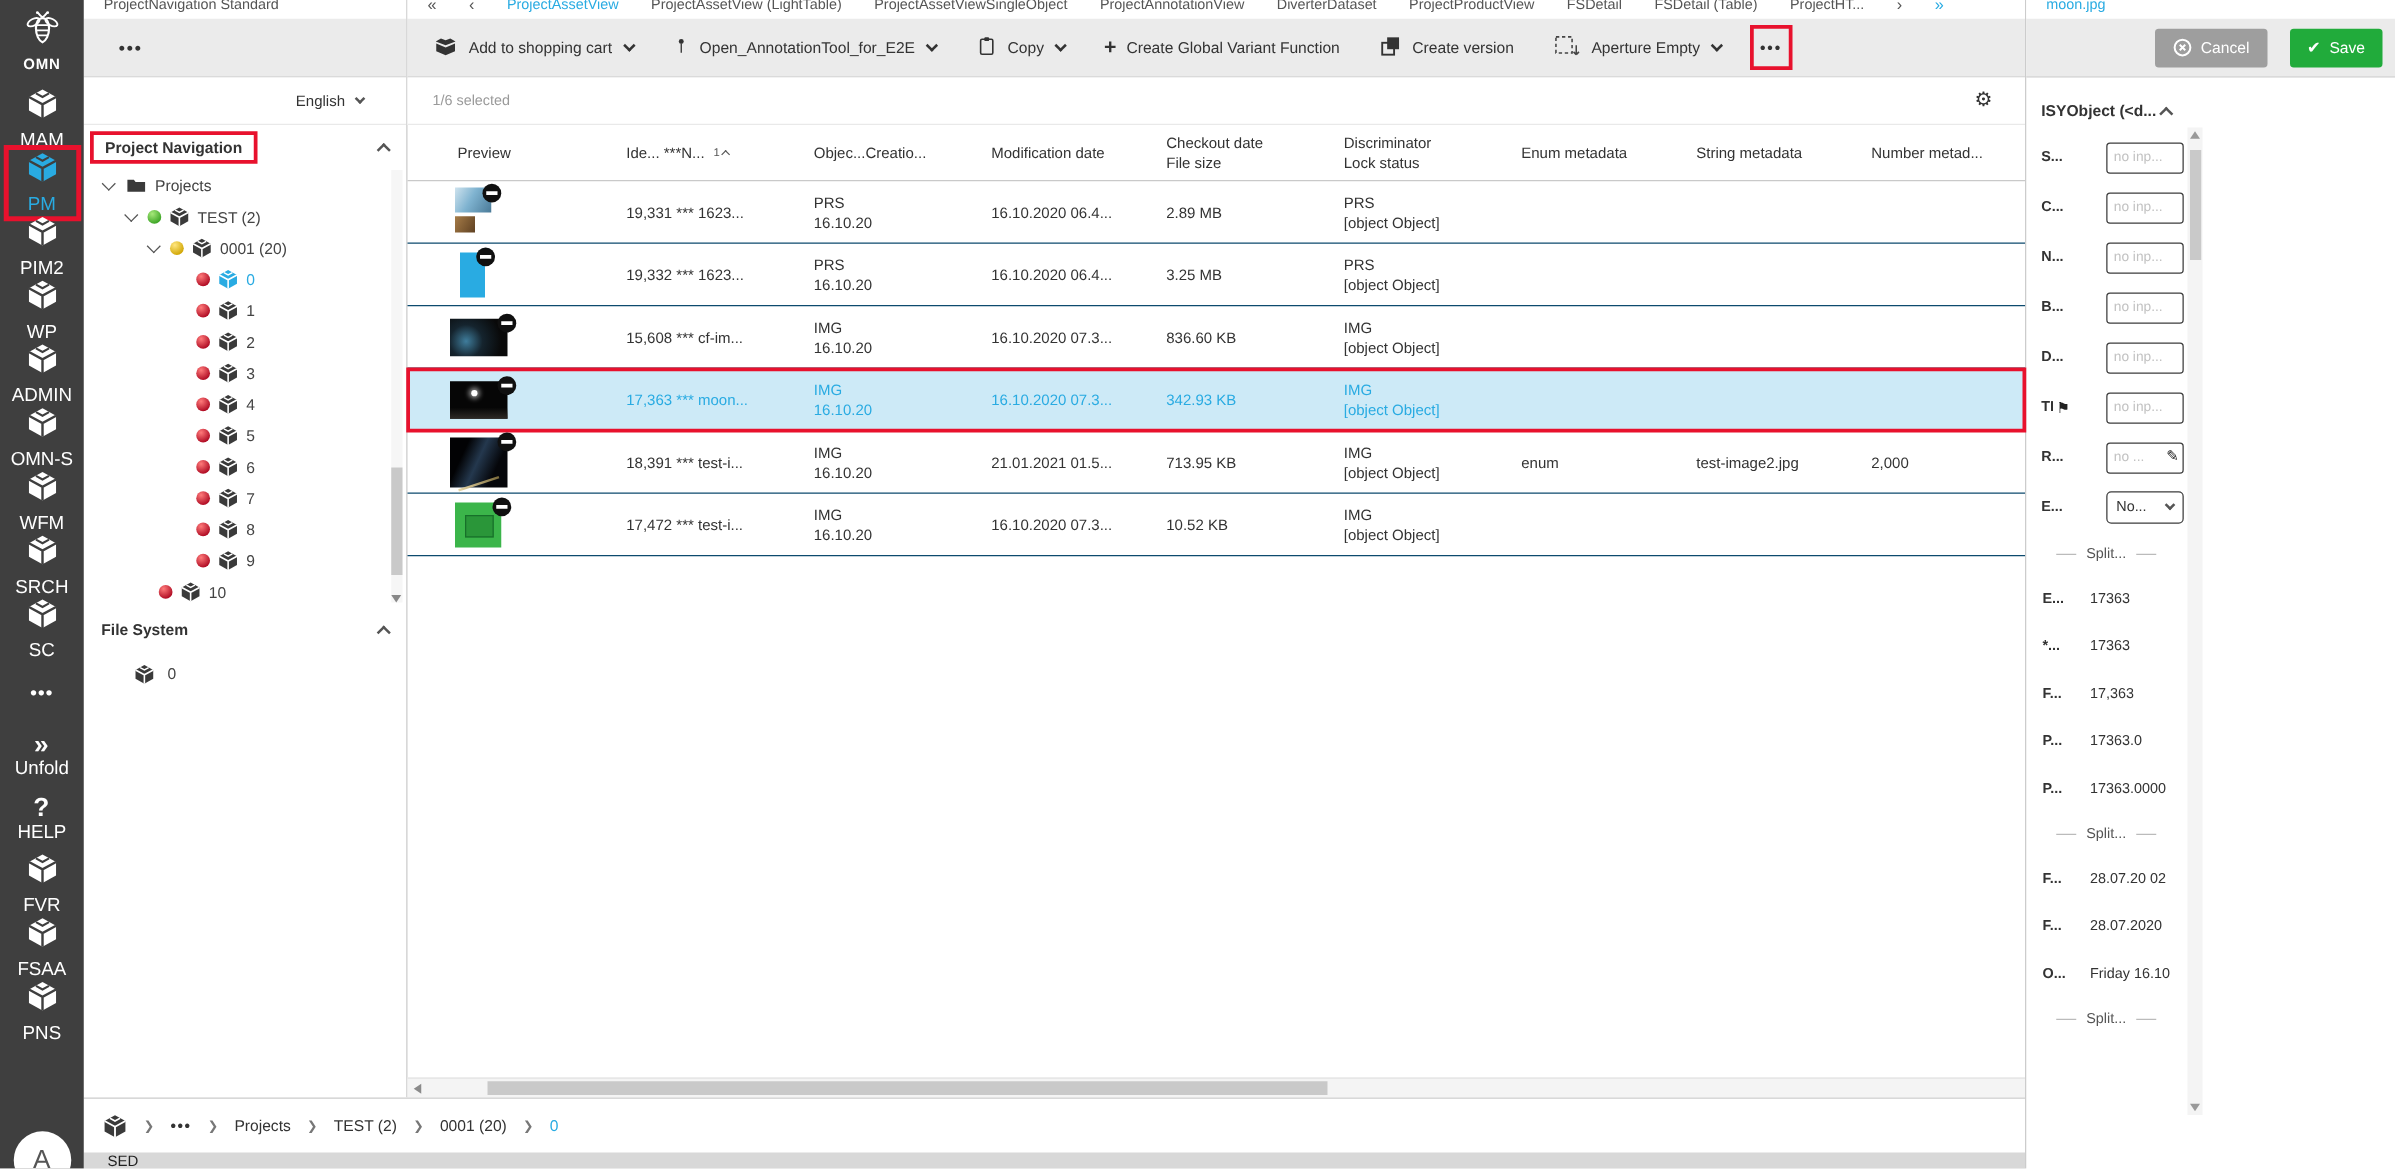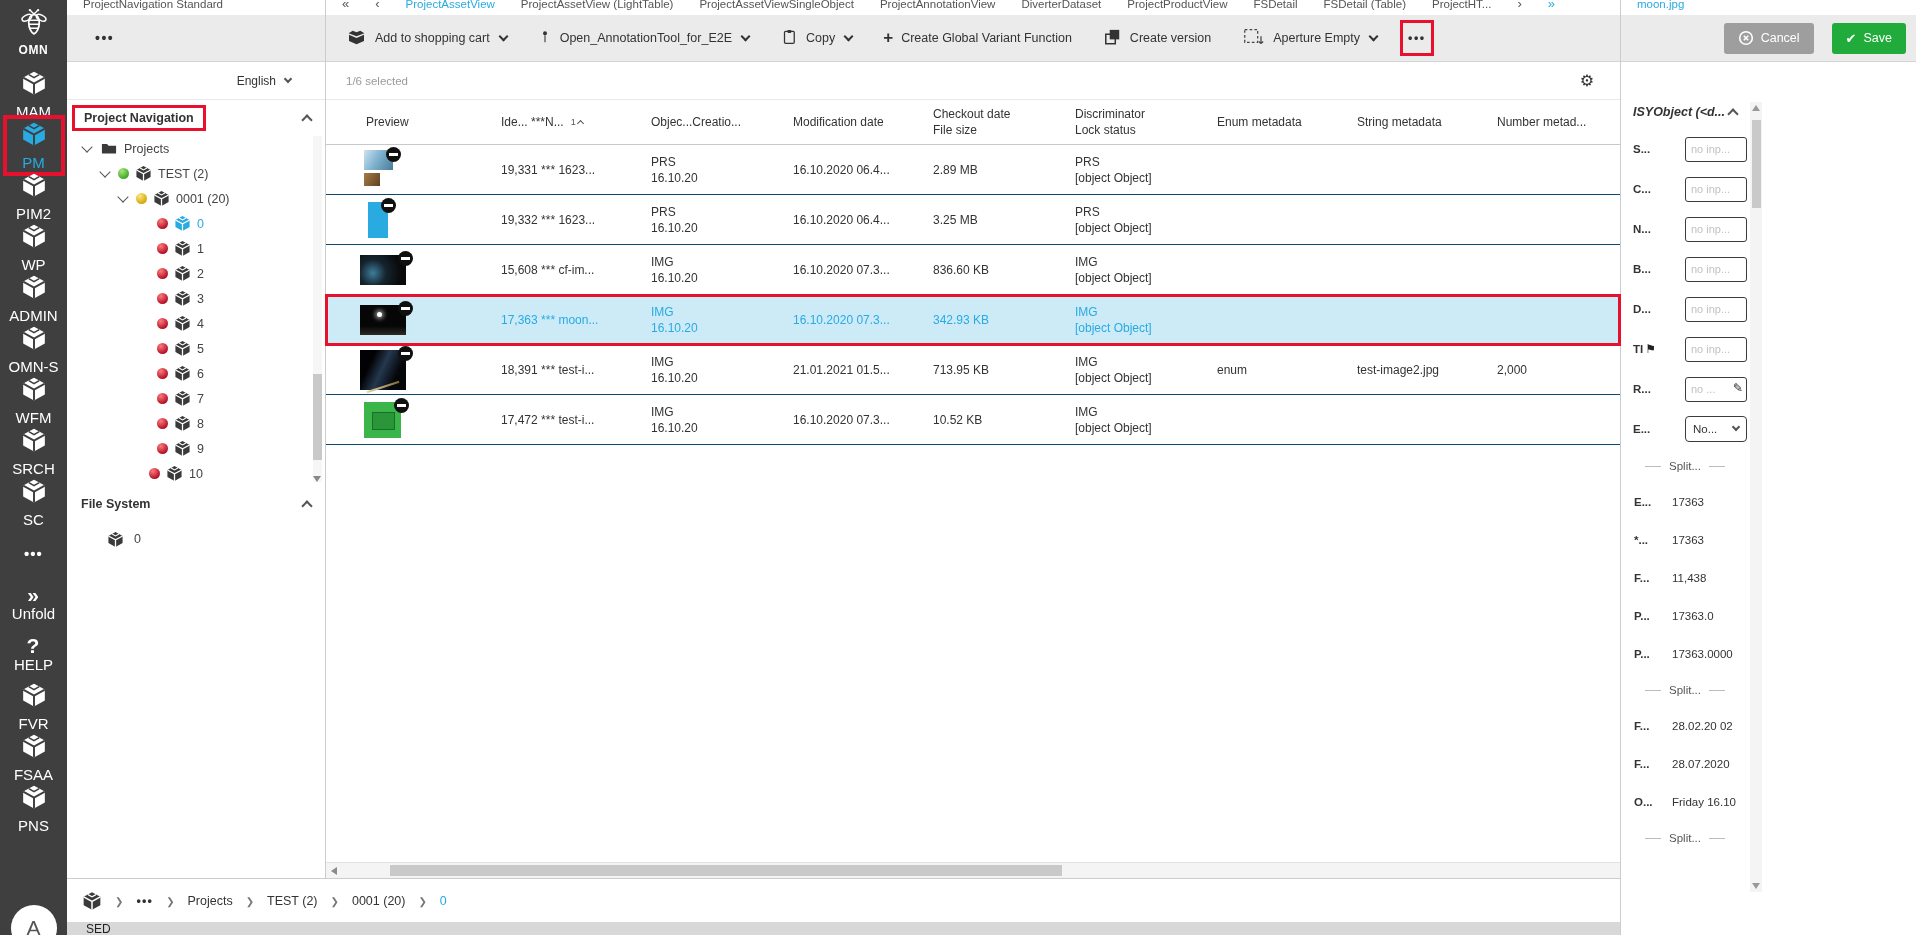--- a/index.html
+++ b/index.html
@@ -106,21 +106,21 @@
   #bottom-bar { position:absolute; left:67px; top:878px; width:1553px; height:44px; background:#fff; border-top:1px solid #ccc; display:flex; align-items:center; gap:13px; padding-left:15px; font-size:12.5px; color:#333; }
   .bc-sep { color:#777; font-size:10px; font-weight:bold; margin-top:1px; }
   .bc-item { cursor:pointer; white-space:nowrap; }
   .bc-item.dots { font-weight:bold; letter-spacing:1.2px; }
   .bc-item.active { color:#29abe2; }
   #status-strip { position:absolute; left:67px; top:922px; width:1553px; height:30px; background:#d8d8d8; font-size:12px; color:#1f1f1f; padding-left:19px; overflow:hidden; line-height:14px; }
 
   
   .right-cols { position:relative; display:flex; height:826px; }
   #inspector { width:142px; position:relative; }
-  .ins-head { display:flex; align-items:center; padding-left:12px; margin-top:43px; margin-bottom:10px; font-weight:bold; font-size:12.5px; color:#333; white-space:nowrap;font-style:italic; }
+  .ins-head { display:flex; align-items:center; padding-left:12px; margin-top:20px; margin-bottom:10px; font-weight:bold; font-size:12.5px; color:#333; white-space:nowrap; }
   .ins-head .chev-up { margin-left:4px; }
   .frow { display:flex; align-items:center; height:40px; padding-left:12px; padding-right:16px; }
   .flabel { font-weight:bold; font-size:11.5px; color:#333; flex:none; }
   .flag-ic { font-size:12px; color:#222; margin-left:2px; }
   .finput { margin-left:auto; width:62px; height:25px; border:1.5px solid #3c3c3c; border-radius:3px; font-size:11px; color:#333; padding:0 5px; font-family:inherit; background:#fff; }
   .finput::placeholder { color:#c2c2c2; }
   .inwrap { position:relative; margin-left:auto; }
   .inwrap .finput { width:62px; padding-right:17px; margin-left:0; }
   .pencil { position:absolute; right:4px; top:4px; font-size:12px; color:#222; cursor:pointer; }
   .fselect { margin-left:auto; width:62px; height:26px; border:1.5px solid #3c3c3c; border-radius:4px; display:flex; align-items:center; justify-content:space-between; padding:0 7px; font-size:11.5px; color:#333; cursor:pointer; background:#fff; }
@@ -420,21 +420,21 @@
           <span class="dot red"></span>
           <span style="display: flex;">
             <svg width="17" height="17" viewBox="0 0 24 24">
               <polygon points="12,1.5 22,7 22,17 12,22.5 2,17 2,7" fill="#3a3a3a"></polygon>
               <path d="M2 7 L12 12.5 L22 7 M12 12.5 V22.5" stroke="#fff" stroke-width="1.8" fill="none"></path>
               <path d="M7.2 4.3 L12 7 L16.8 4.3" stroke="#fff" stroke-width="1.5" fill="none"></path>
             </svg>
           </span>
           <span class="tlabel">9</span>
         </div>
-        <div class="trow" style="padding-left: 82px;">
+        <div class="trow" style="padding-left: 60px;">
           <span class="dot red"></span>
           <span style="display: flex;">
             <svg width="17" height="17" viewBox="0 0 24 24">
               <polygon points="12,1.5 22,7 22,17 12,22.5 2,17 2,7" fill="#3a3a3a"></polygon>
               <path d="M2 7 L12 12.5 L22 7 M12 12.5 V22.5" stroke="#fff" stroke-width="1.8" fill="none"></path>
               <path d="M7.2 4.3 L12 7 L16.8 4.3" stroke="#fff" stroke-width="1.5" fill="none"></path>
             </svg>
           </span>
           <span class="tlabel">10</span>
         </div>
@@ -870,36 +870,36 @@
             <div class="rorow">
               <span class="flabel">E...</span>
               <span class="rovalue">17363</span>
             </div>
             <div class="rorow">
               <span class="flabel">*...</span>
               <span class="rovalue">17363</span>
             </div>
             <div class="rorow">
               <span class="flabel">F...</span>
-              <span class="rovalue">11,438</span>
+              <span class="rovalue">17,363</span>
             </div>
             <div class="rorow">
               <span class="flabel">P...</span>
               <span class="rovalue">17363.0</span>
             </div>
             <div class="rorow">
               <span class="flabel">P...</span>
               <span class="rovalue">17363.0000</span>
             </div>
             <div class="divider">
               <span>Split...</span>
             </div>
             <div class="rorow">
               <span class="flabel">F...</span>
-              <span class="rovalue">28.02.20 02</span>
+              <span class="rovalue">28.07.20 02</span>
             </div>
             <div class="rorow">
               <span class="flabel">F...</span>
               <span class="rovalue">28.07.2020</span>
             </div>
             <div class="rorow">
               <span class="flabel">O...</span>
               <span class="rovalue">Friday 16.10</span>
             </div>
             <div class="divider">

